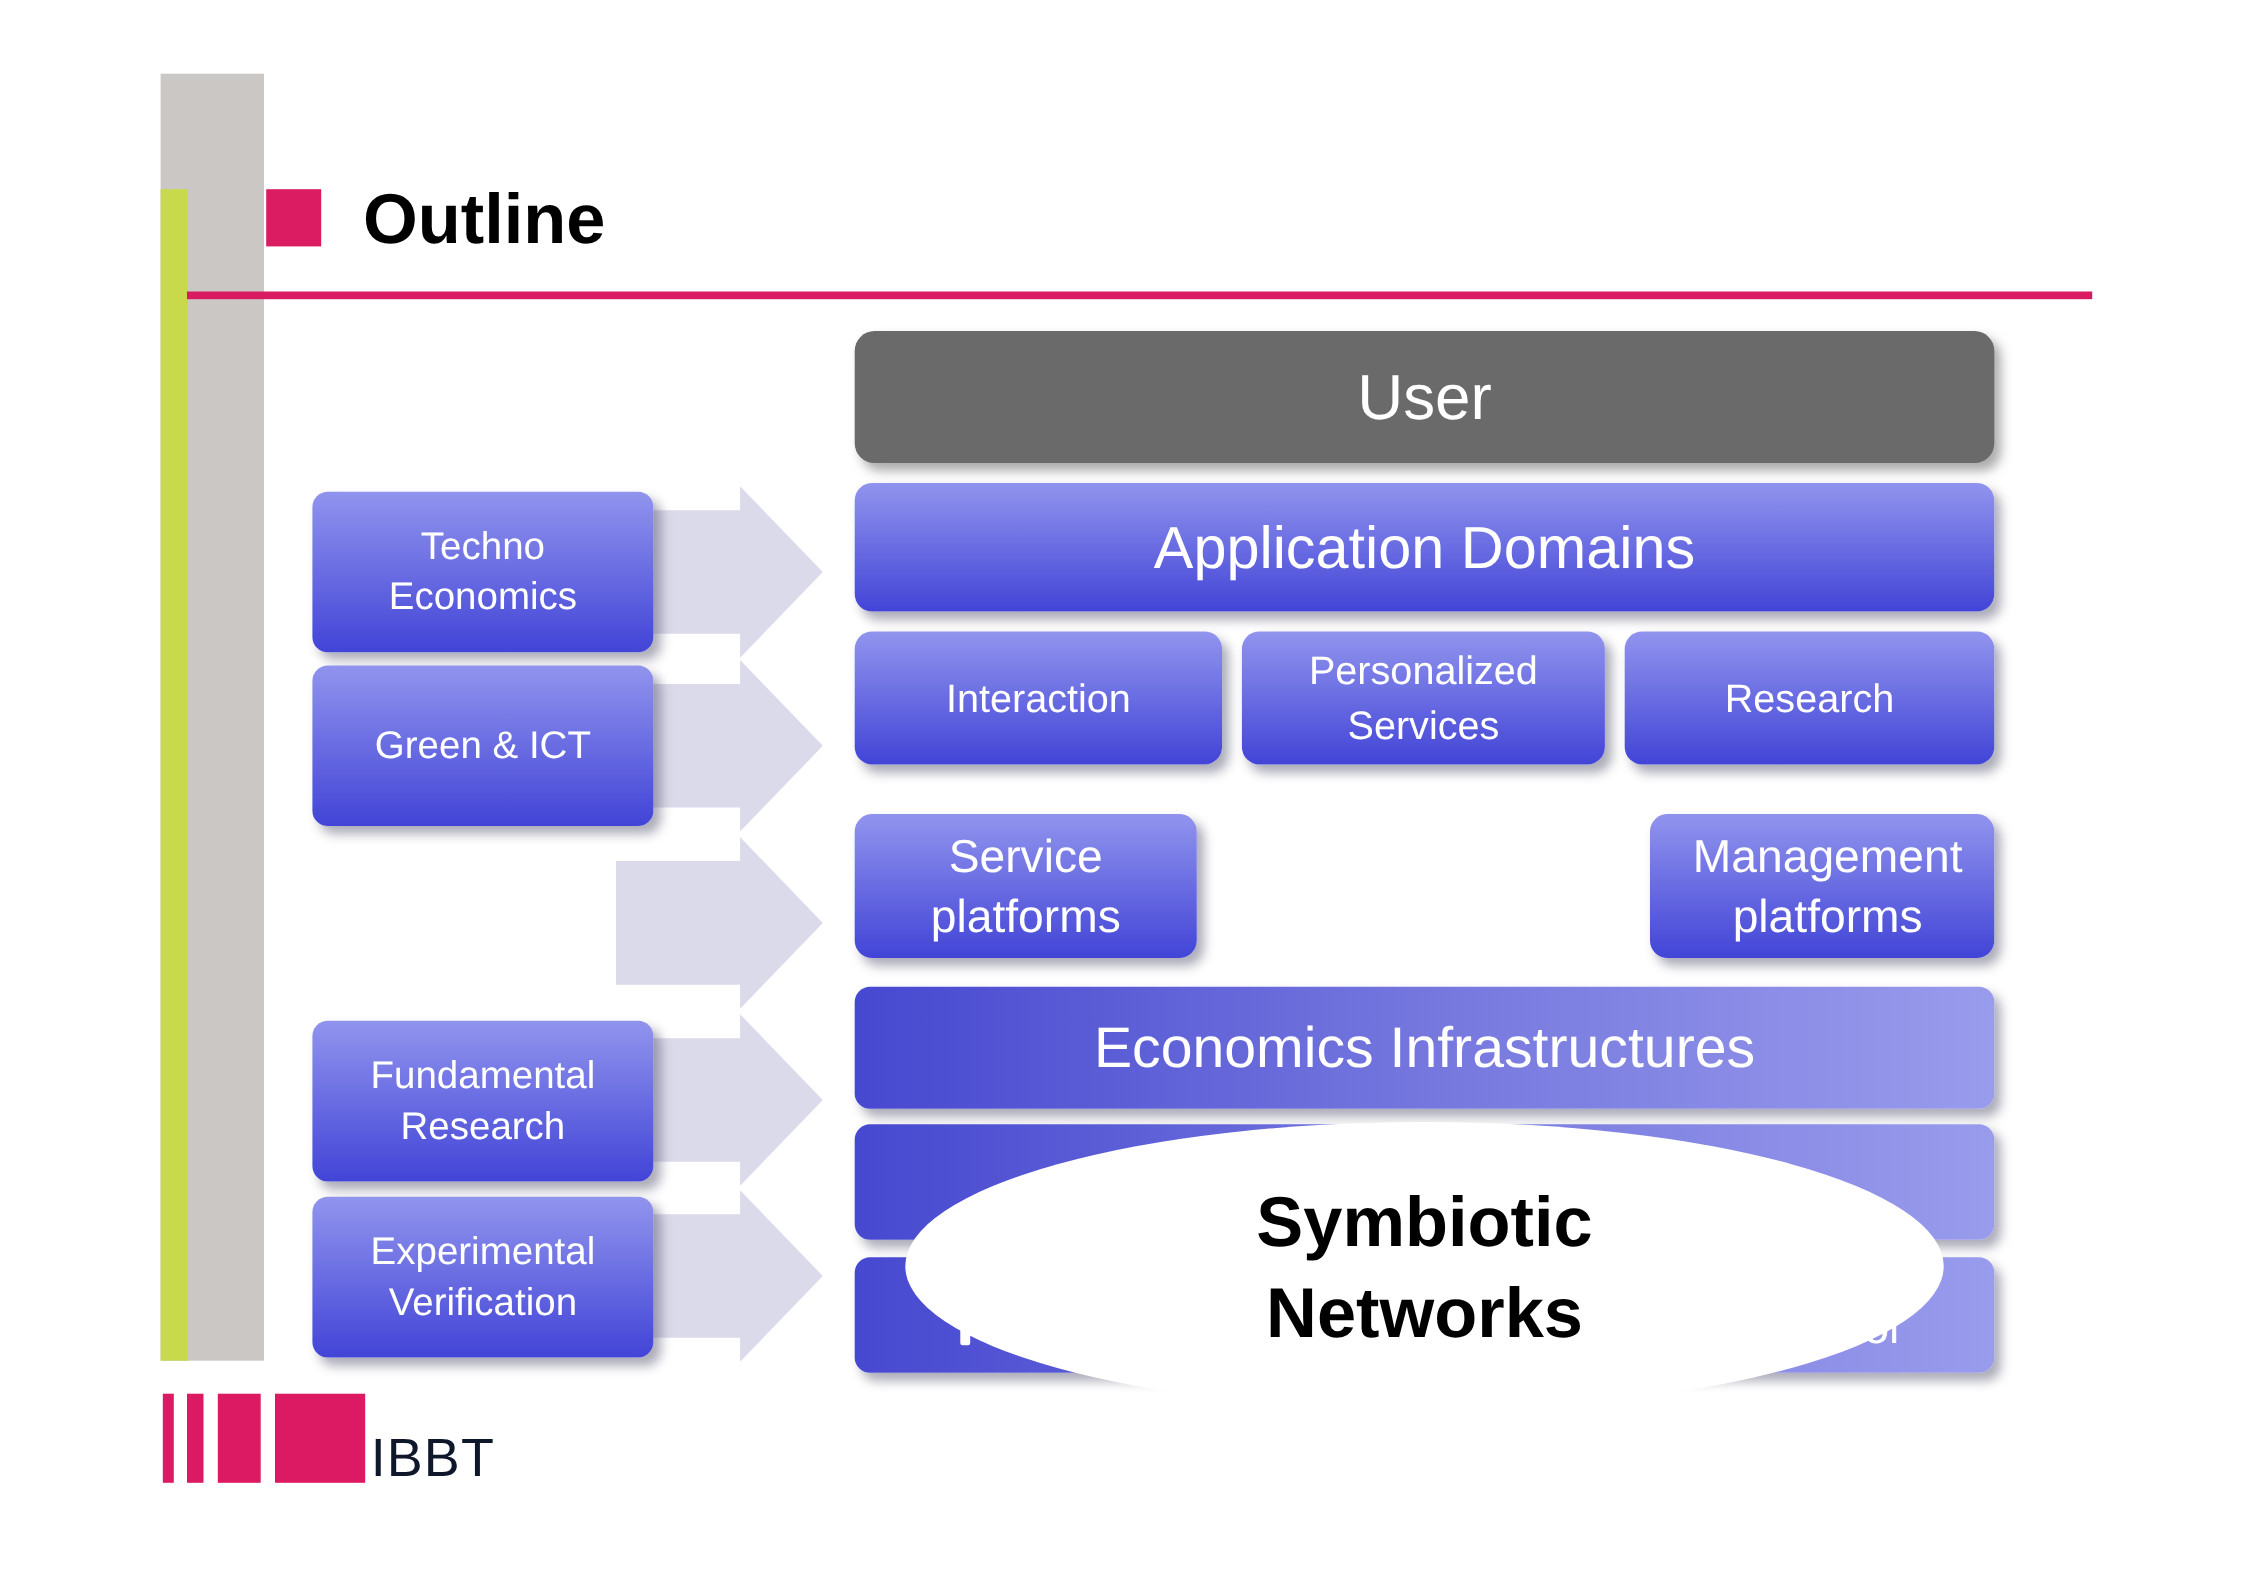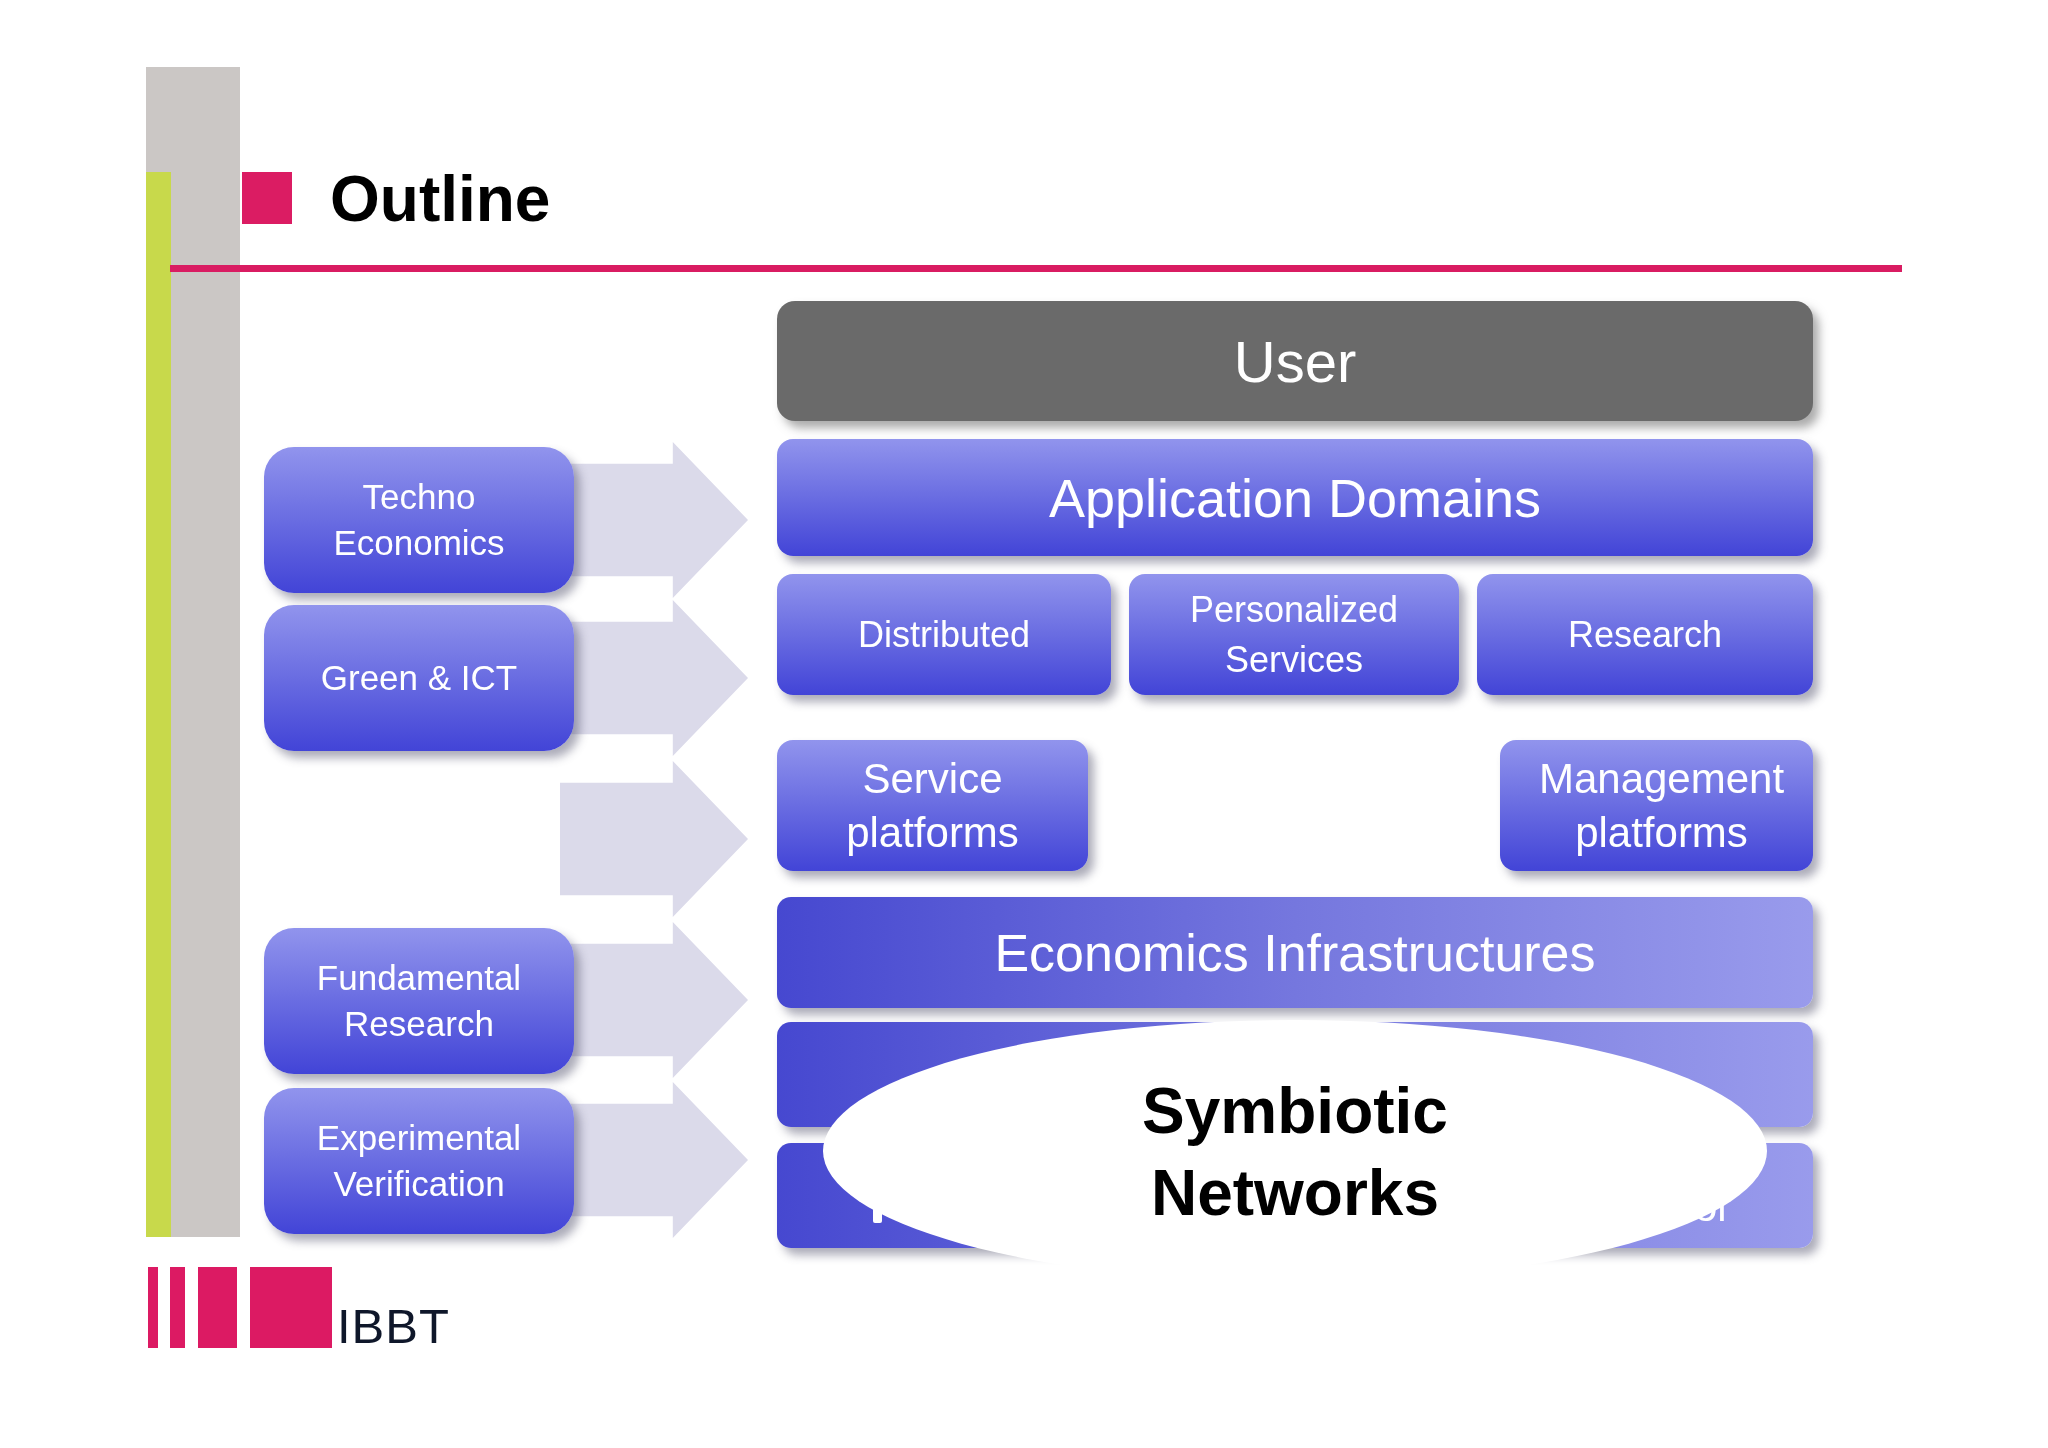--- a/index.html
+++ b/index.html
@@ -29,21 +29,21 @@
   .boxtext{
     display:flex;flex-direction:column;align-items:center;justify-content:center;
     text-align:center;color:#ffffff;
   }
   .grad-v{background:linear-gradient(180deg,#9194ed 0%,#6b6ee2 48%,#4244d7 100%);}
   .grad-h{background:linear-gradient(90deg,#4648d0 0%,#7577de 50%,#999bec 100%);}
   .shadow{box-shadow:6px 7px 10px rgba(70,70,100,0.45);}
 
   
   .flowbox{
-    left:264px;width:310px;height:146px;border-radius:30px;
+    left:284px;width:310px;height:146px;border-radius:14px;
     font-size:35px;line-height:46px;z-index:3;
   }
   
   .arrow{
     left:560px;width:188px;height:156px;background:#dbdaea;z-index:2;
     clip-path:polygon(0 14%,60% 14%,60% 0,100% 50%,60% 100%,60% 86%,0 86%);
   }
 
   
   .user-box{
@@ -119,21 +119,21 @@
 
   <div class="abs user-box boxtext">
     <span>User</span>
   </div>
 
   <div class="abs appdom-box boxtext grad-v shadow">
     <span>Application Domains</span>
   </div>
 
   <div class="abs row1-box boxtext grad-v shadow" style="left:777px;width:334px;">
-    <span>Distributed</span>
+    <span>Interaction</span>
   </div>
   <div class="abs row1-box boxtext grad-v shadow" style="left:1129px;width:330px;">
     <span>Personalized Services</span>
   </div>
   <div class="abs row1-box boxtext grad-v shadow" style="left:1477px;width:336px;">
     <span>Research</span>
   </div>
 
   <div class="abs row2-box boxtext grad-v shadow" style="left:777px;width:311px;">
     <span>Service platforms</span>

